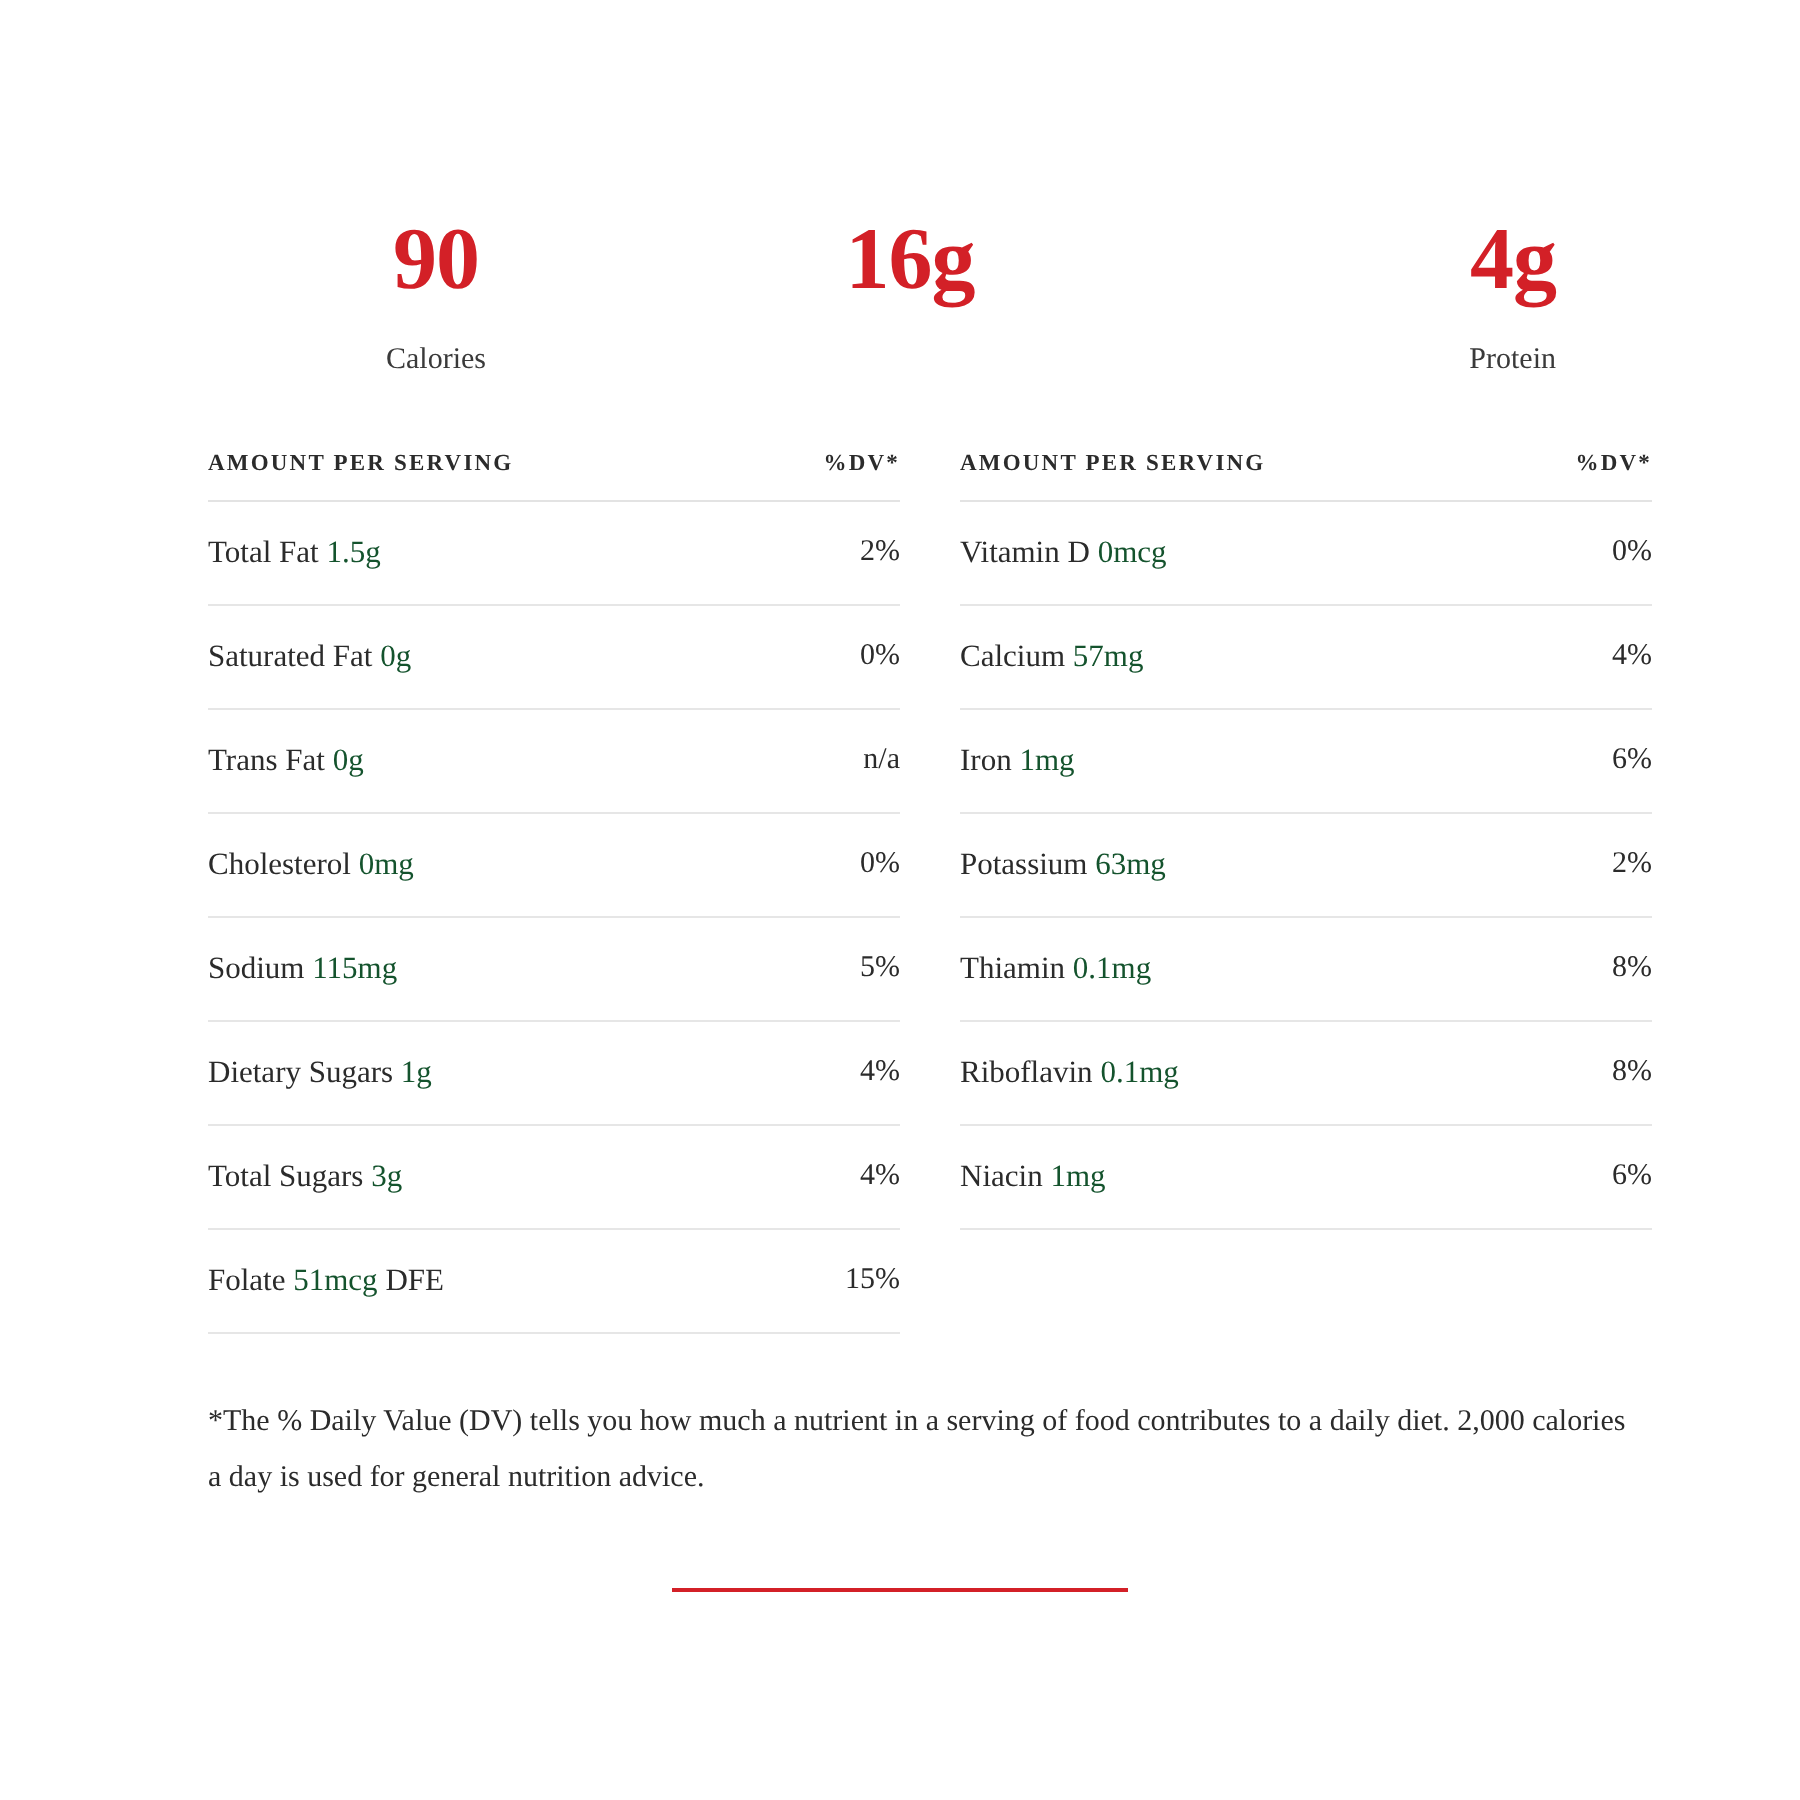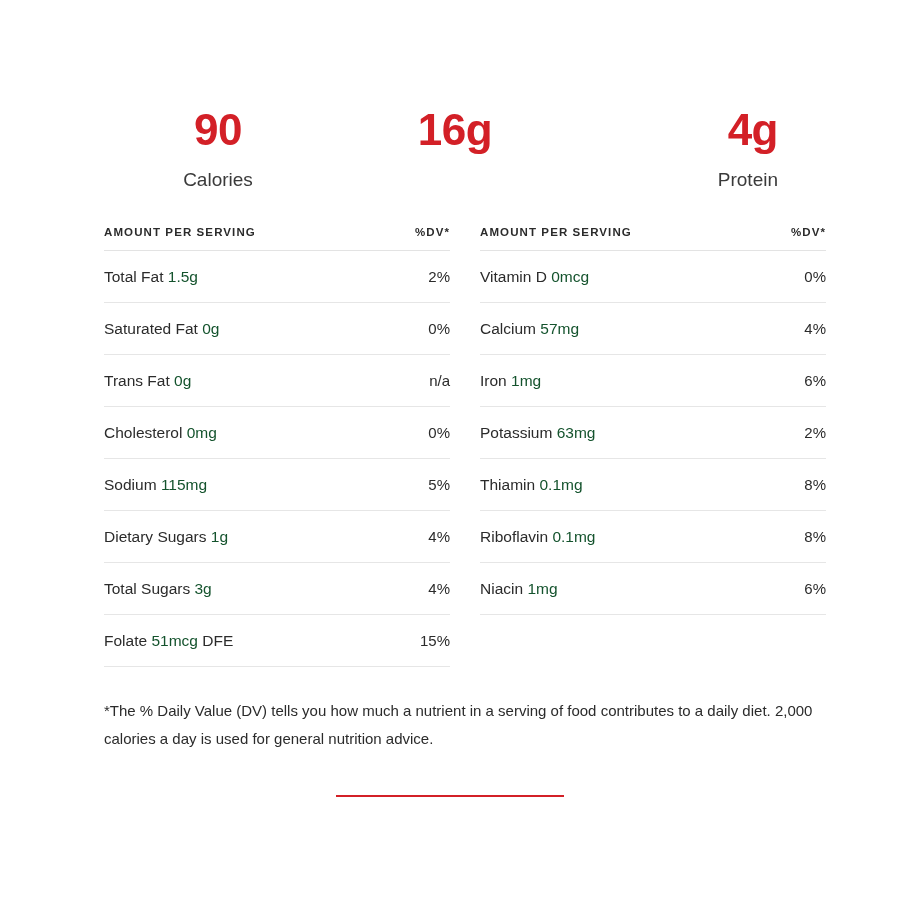--- a/index.html
+++ b/index.html
@@ -13,20 +13,21 @@
     font-family: "Liberation Sans", sans-serif;
     color: #2b2b2b;
     overflow: hidden;
   }
   .panel {
     position: relative;
     width: 900px;
     height: 792px;
     box-sizing: border-box;
     padding: 0;
+    font-family: Liberation Serif, serif;
   }
 
   
   .macros {
     display: flex;
     padding: 104px 0 0 0;
     margin: 0 0 0 0;
   }
   .macro {
     text-align: center;
@@ -36,21 +37,21 @@
   .macro-2 { width: 200px; text-align: right; }
   .macro-value {
     color: #d32027;
     font-size: 44px;
     font-weight: bold;
     line-height: 52px;
     letter-spacing: -0.5px;
   }
   .macro-label {
     color: #3a3a3a;
-    font-size: 19px;
+    font-size: 15px;
     line-height: 20px;
     margin-top: 14px;
   }
 
   
   .tables {
     display: flex;
     margin-top: 36px;
     padding: 0 68px 0 104px;
     box-sizing: border-box;

